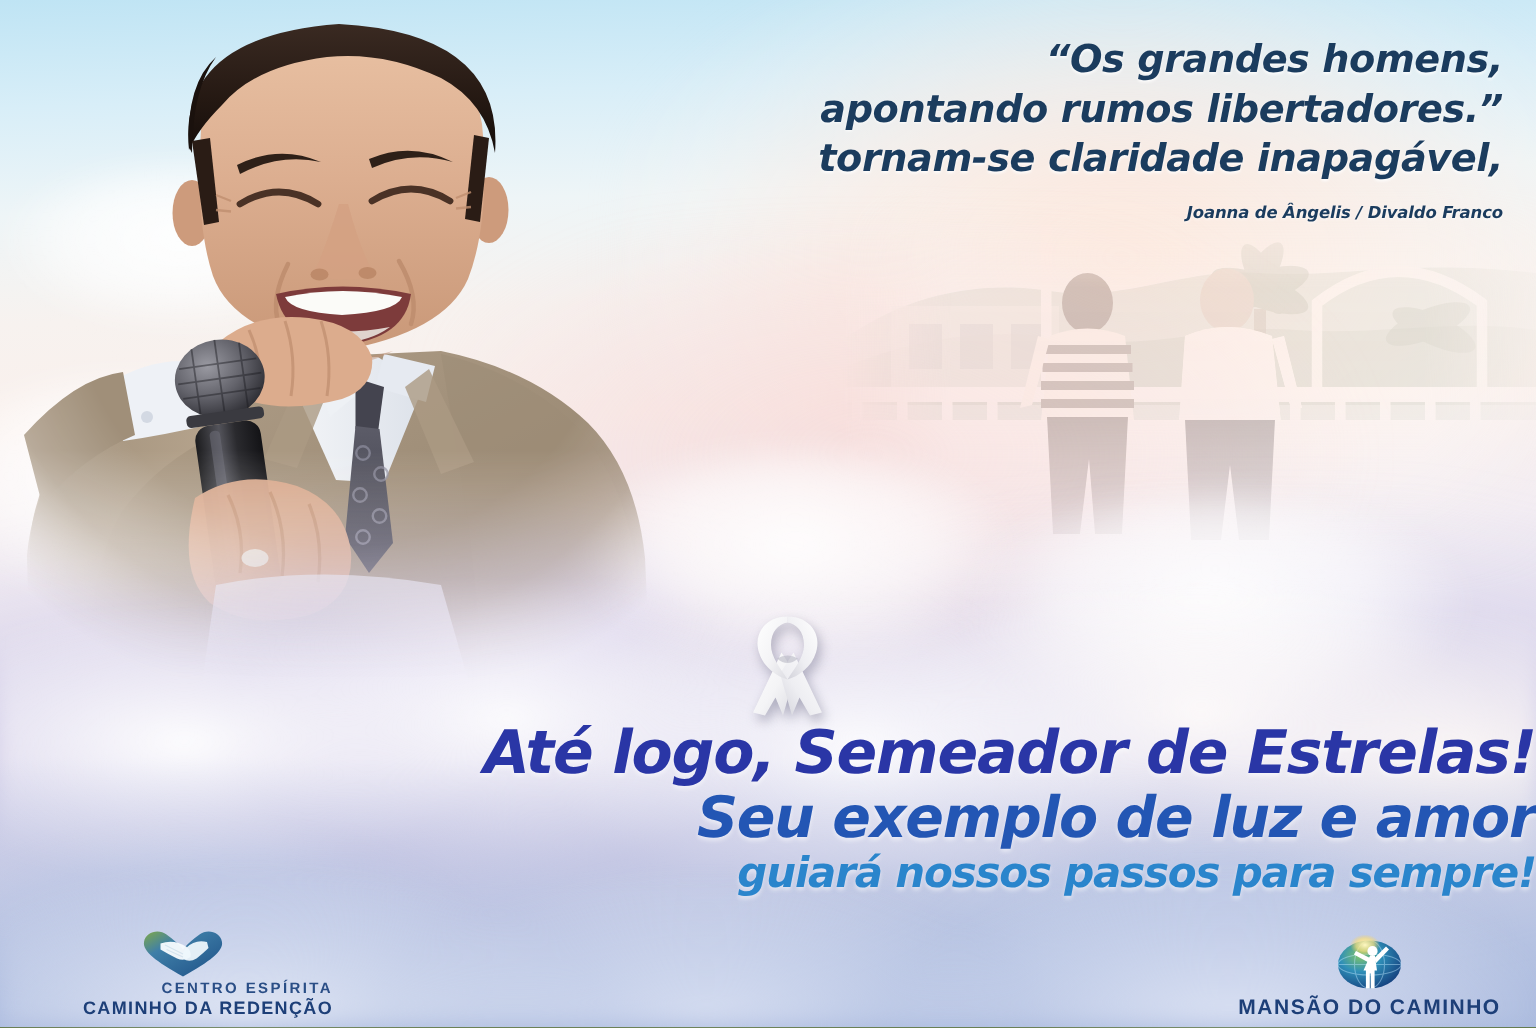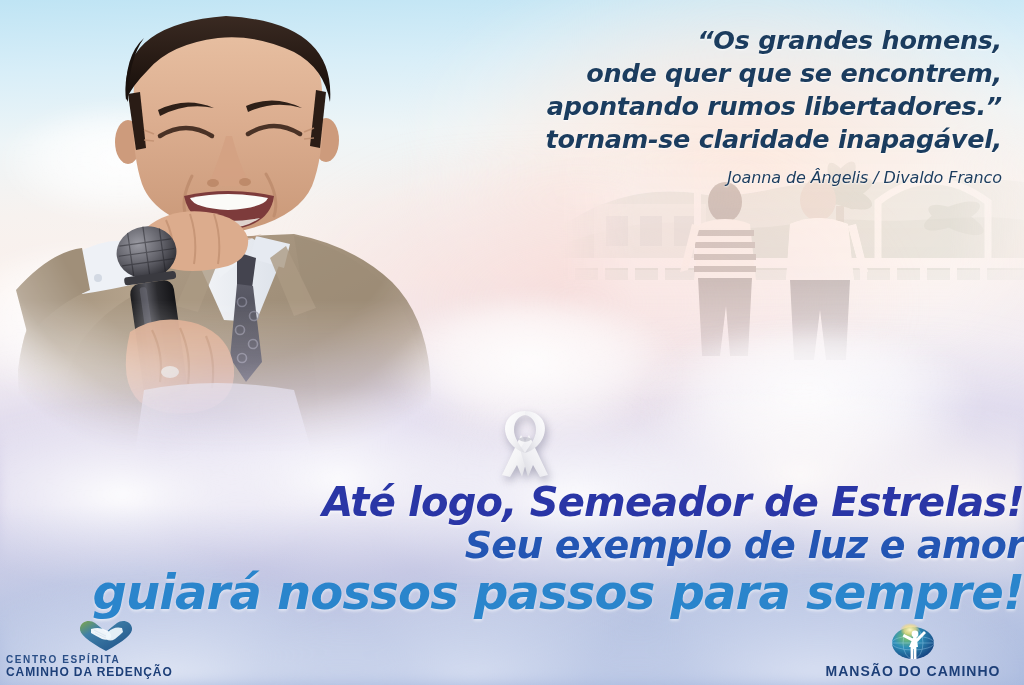--- a/index.html
+++ b/index.html
@@ -177,22 +177,22 @@
     line-height: 33px;
     letter-spacing: -0.3px;
     color: #1b3c5e;
     white-space: nowrap;
     text-shadow: 0 1px 2px rgba(255,255,255,0.85);
   }
   .quote-author {
     margin-top: 12px;
     font-family: "DejaVu Sans", sans-serif;
     font-style: italic;
-    font-weight: normal;
-    font-size: 16px;
+    font-weight: bold;
+    font-size: 11px;
     letter-spacing: -0.1px;
     color: #1b3c5e;
     text-shadow: 0 1px 2px rgba(255,255,255,0.85);
   }
 
   
   .ribbon-wrap {
     position: absolute;
     left: 490px; top: 405px;
     width: 70px; height: 78px;
@@ -211,28 +211,28 @@
     font-style: italic;
     font-weight: bold;
     letter-spacing: -0.8px;
     line-height: 1.0;
     white-space: nowrap;
     text-shadow: 0 2px 3px rgba(255,255,255,0.5);
     text-align: right;
   }
   .hl-1 { font-size: 40px; color: #2a36a6; margin-bottom: 4px; }
   .hl-2 { font-size: 38px; color: #2356b4; margin-bottom: 4px; }
-  .hl-3 { font-size: 48px; color: #2a85cc; }
+  .hl-3 { font-size: 28px; color: #2a85cc; }
 
   
   .logo-left {
     position: absolute;
-    left: 6px; bottom: 6px;
+    left: 22px; bottom: 6px;
     width: 200px;
-    text-align: left;
+    text-align: right;
   }
   .logo-right {
     position: absolute;
     right: 6px; bottom: 6px;
     width: 210px;
     text-align: center;
   }
   .logo-mark { display: block; margin: 0 auto; }
   .logo-cap1 {
     font-family: "Liberation Sans", sans-serif;
@@ -502,21 +502,20 @@
         <path d="M212,346 Q222,370 218,398"></path>
       </g>
       <ellipse cx="176" cy="382" rx="9" ry="6" fill="#e9e5dd" opacity="0.85"></ellipse>
 
       <path d="M150,400 Q220,386 300,400 L320,470 L140,470 Z" fill="#e9eaef" opacity="0.7"></path>
     </svg>
   </div>
 
   <div class="quote-block">
     <div class="quote-line">“Os grandes homens,</div>
-    <div class="quote-line">onde quer que se encontrem,</div>
     <div class="quote-line">apontando rumos libertadores.”</div>
     <div class="quote-line">tornam-se claridade inapagável,</div>
     <div class="quote-author">Joanna de Ângelis / Divaldo Franco</div>
   </div>
 
   <div class="ribbon-wrap">
     <svg viewBox="0 0 70 78" width="70" height="78">
       <defs>
         <linearGradient id="ribG" x1="0" y1="0" x2="1" y2="1">
           <stop offset="0%" stop-color="#ffffff"></stop>

